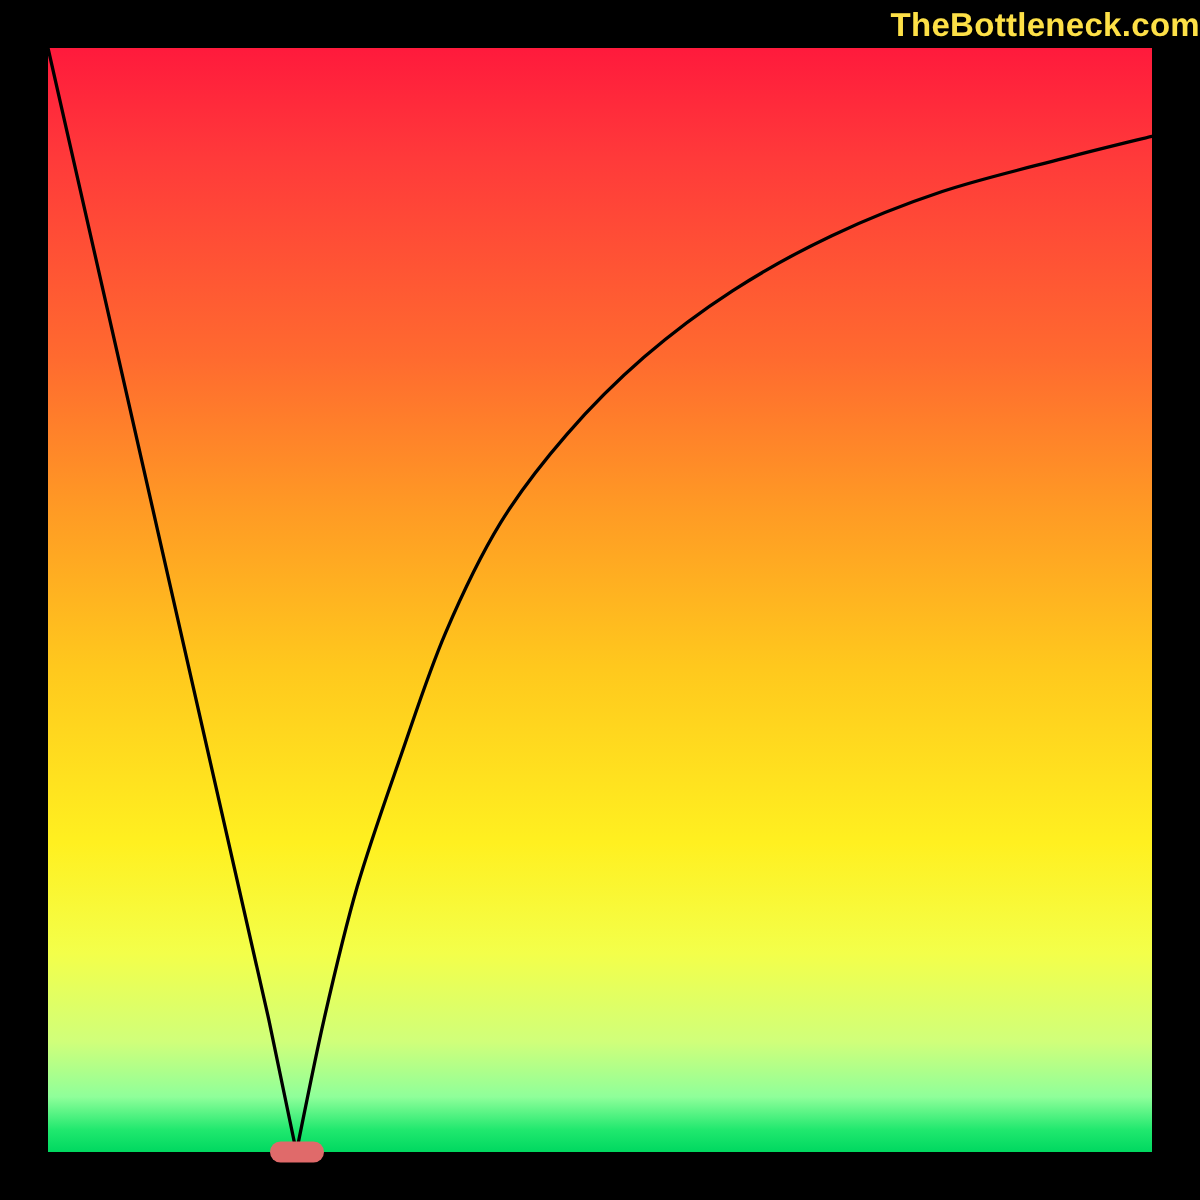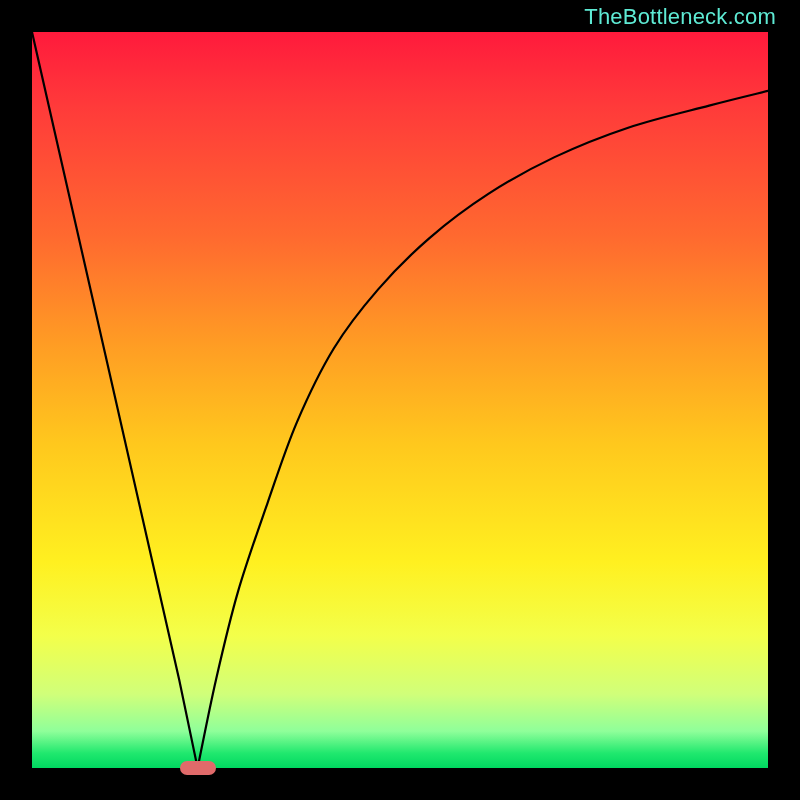--- a/index.html
+++ b/index.html
@@ -35,24 +35,24 @@
       #f3ff4a 82%,
       #d0ff7a 90%,
       #8fff9a 95%,
       #20e86e 98%,
       #00d860 100%
     );
   }
   .watermark {
     position: absolute;
     top: 4px;
-    right: 24px;
-    color: #5eead4;
+    right: 0;
+    color: #fde047;
     font-size: 22px;
-    font-weight: 400;
+    font-weight: 700;
     letter-spacing: 0.2px;
     font-family: "Segoe UI", Arial, sans-serif;
     user-select: none;
   }
   .curve-svg {
     position: absolute;
     left: 32px;
     top: 32px;
     width: 736px;
     height: 736px;

